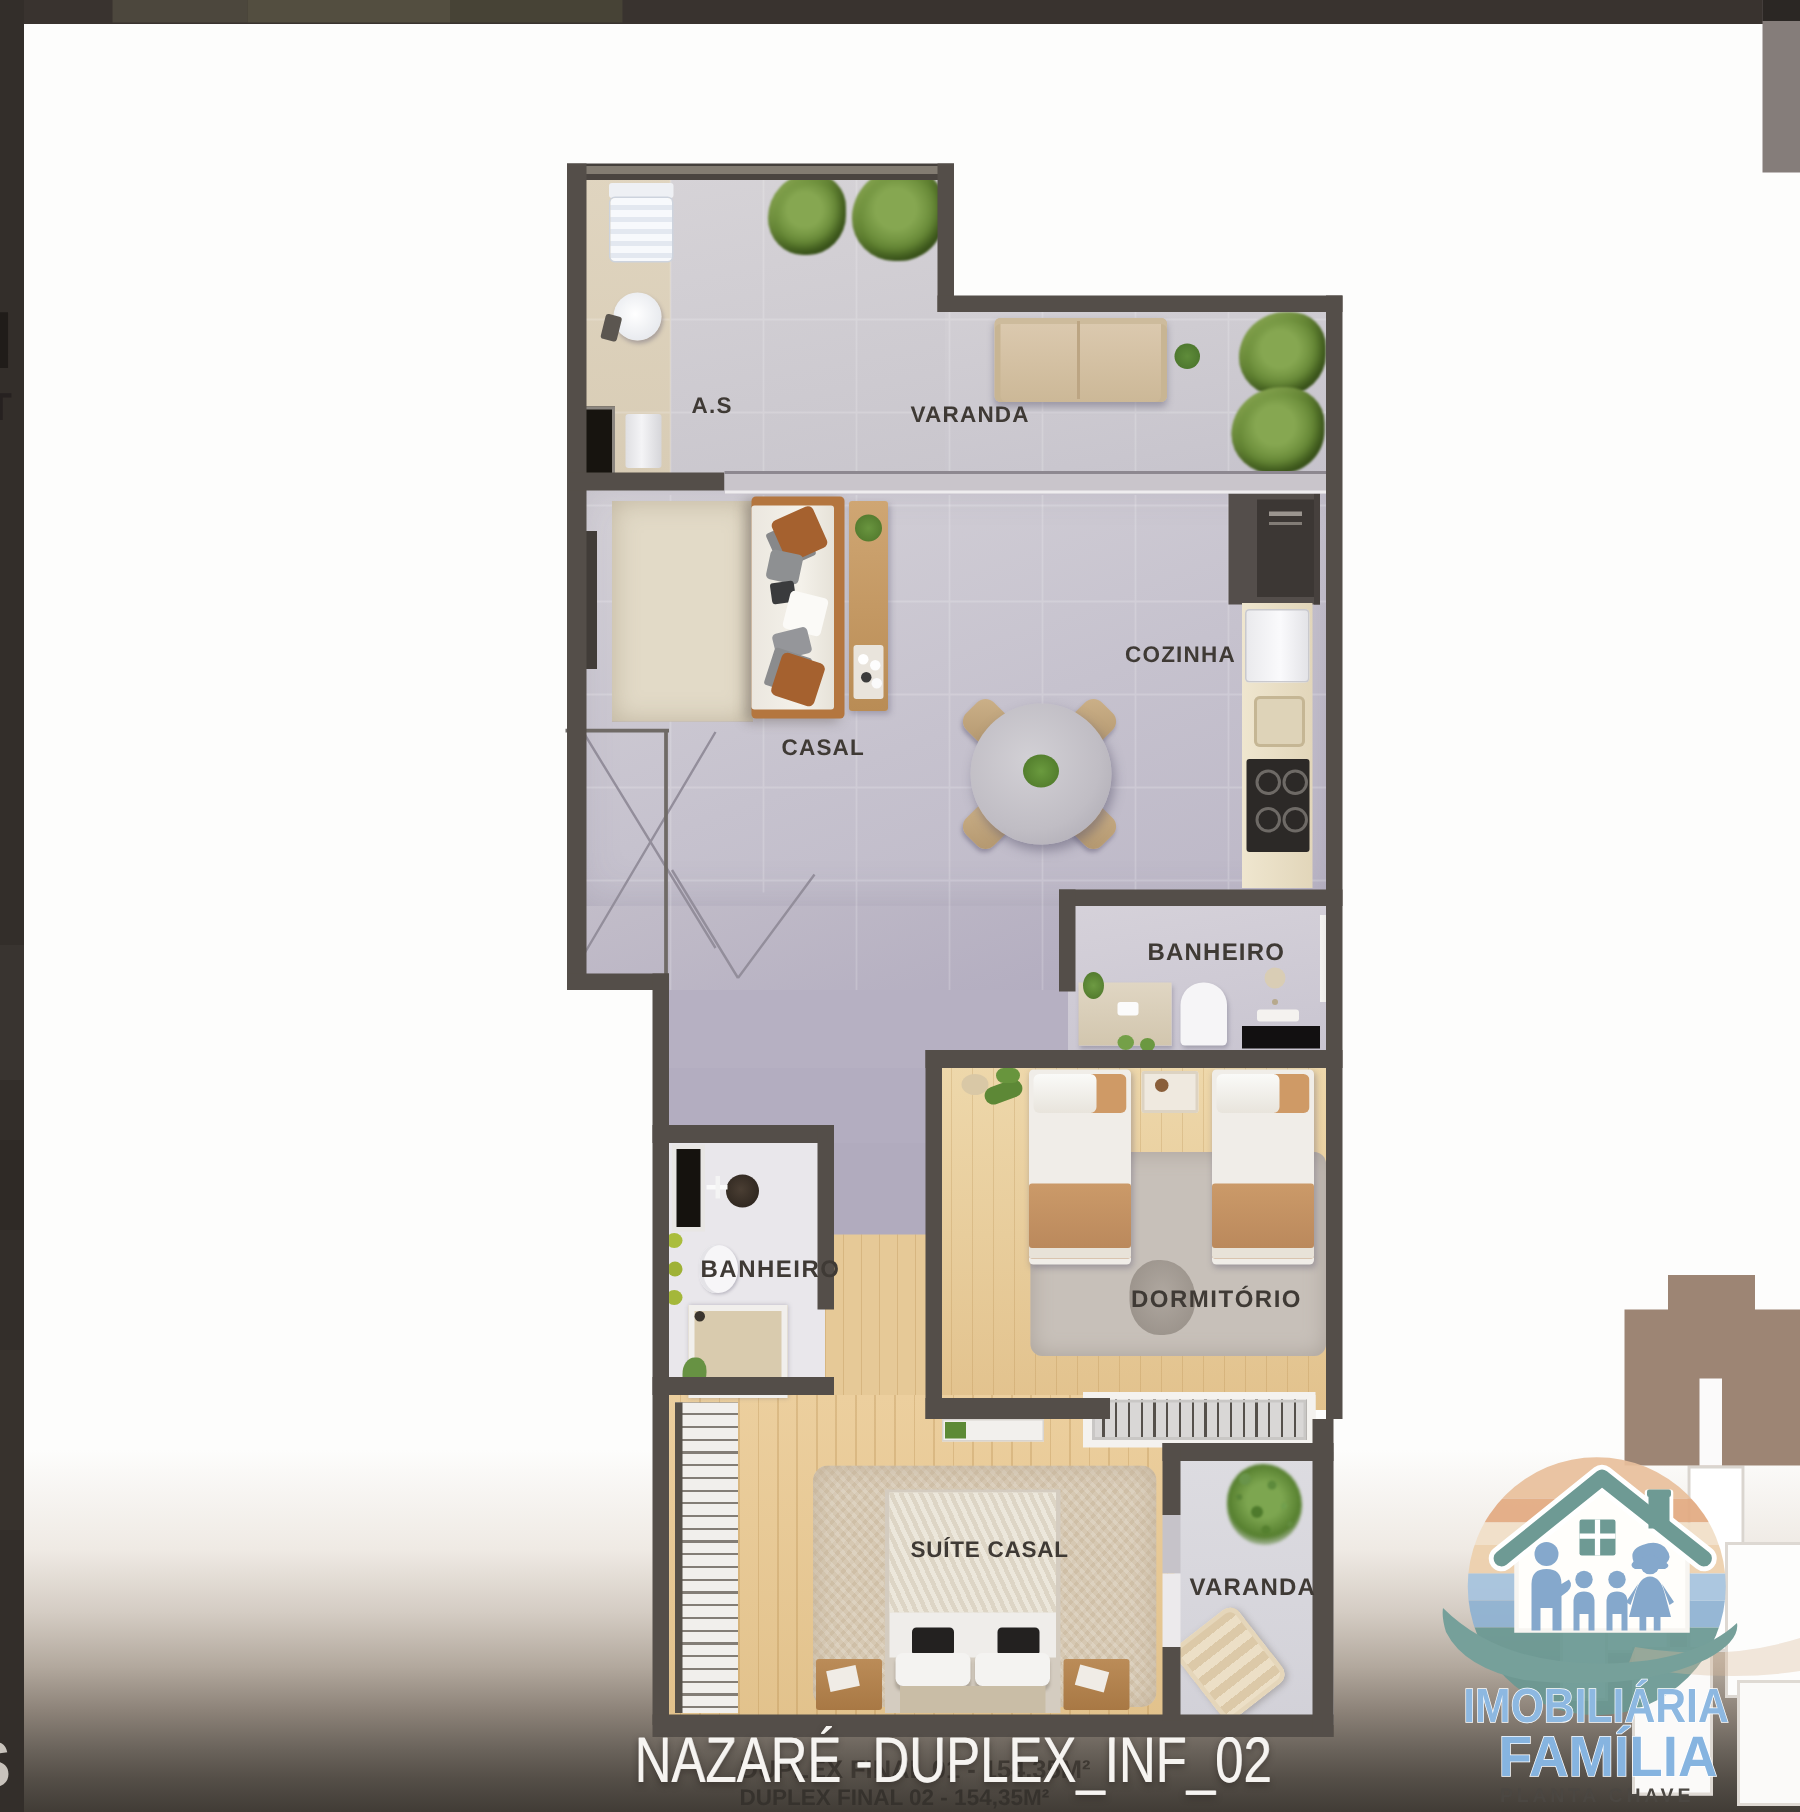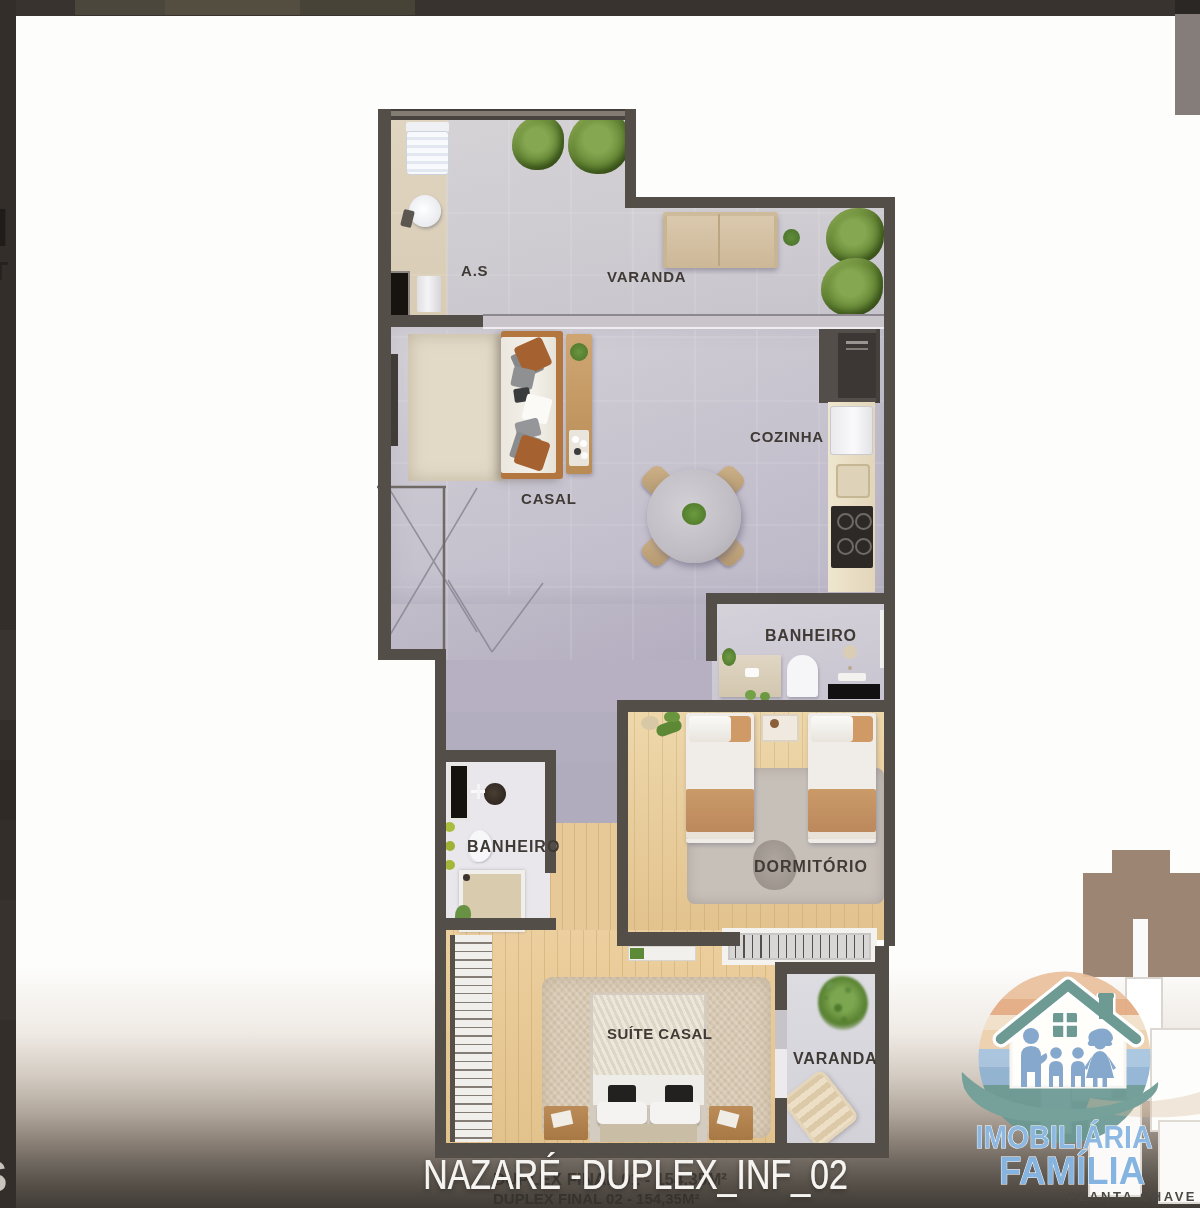--- a/index.html
+++ b/index.html
@@ -67,21 +67,21 @@
   <path d="M1100 1051 Q1107 1051 1110 1063 L1114 1078 H1086 L1090 1063 Q1093 1051 1100 1051 Z"></path>
   <rect x="1093" y="1078" width="4.5" height="9"></rect>
   <rect x="1102.5" y="1078" width="4.5" height="9"></rect>
   <path d="M1092 1056 L1084 1068 L1087 1070 Z M1108 1056 L1116 1068 L1113 1070 Z"></path>
  </g>
  <g font-family="Liberation Sans, sans-serif" font-weight="bold" text-anchor="middle" stroke="#ffffff" stroke-width="1" paint-order="stroke">
   <text x="1064" y="1148" font-size="32" fill="#8db8e1" textLength="177" lengthAdjust="spacingAndGlyphs">IMOBILIÁRIA</text>
   <text x="1072" y="1184" font-size="38" fill="#86b4e0" textLength="146" lengthAdjust="spacingAndGlyphs">FAMÍLIA</text>
  </g>
 </svg>
-<div class="a" style="left:1000px;top:1189px;width:197px;font:700 13px 'Liberation Sans';letter-spacing:2.5px;color:#4b4742;text-align:right">PLANTA CHAVE</div>
+<div class="a" style="left:1000px;top:1189px;width:197px;font:700 13px 'Liberation Sans';letter-spacing:2.5px;color:#4b4742;text-align:left">PLANTA CHAVE</div>
 
 <div id="plan">
 
 <div class="a" style="left:387px;top:114px;width:62px;height:206px;background:linear-gradient(180deg,#e0d5c0,#d8ccb5)"></div>
 <div class="a" style="left:447px;top:114px;width:185px;height:206px;background:linear-gradient(170deg,#d6d3d7,#c9c6cd)"></div>
 <div class="a" style="left:630px;top:204px;width:260px;height:116px;background:linear-gradient(170deg,#d2cfd4,#c6c3cc)"></div>
 <div class="a" style="left:383px;top:320px;width:506px;height:284px;background:linear-gradient(160deg,#d5d2d8 0%,#c6c2ce 55%,#bcb7c7 100%);box-shadow:inset 0 0 30px rgba(95,88,115,.22)"></div>
 <div class="a" style="left:383px;top:604px;width:334px;height:56px;background:linear-gradient(160deg,#c2bdc9,#b3adc0)"></div>
 <div class="a" style="left:440px;top:660px;width:277px;height:52px;background:#b6b0c2"></div>
 <div class="a" style="left:446px;top:712px;width:174px;height:50px;background:#b3adc0"></div>

